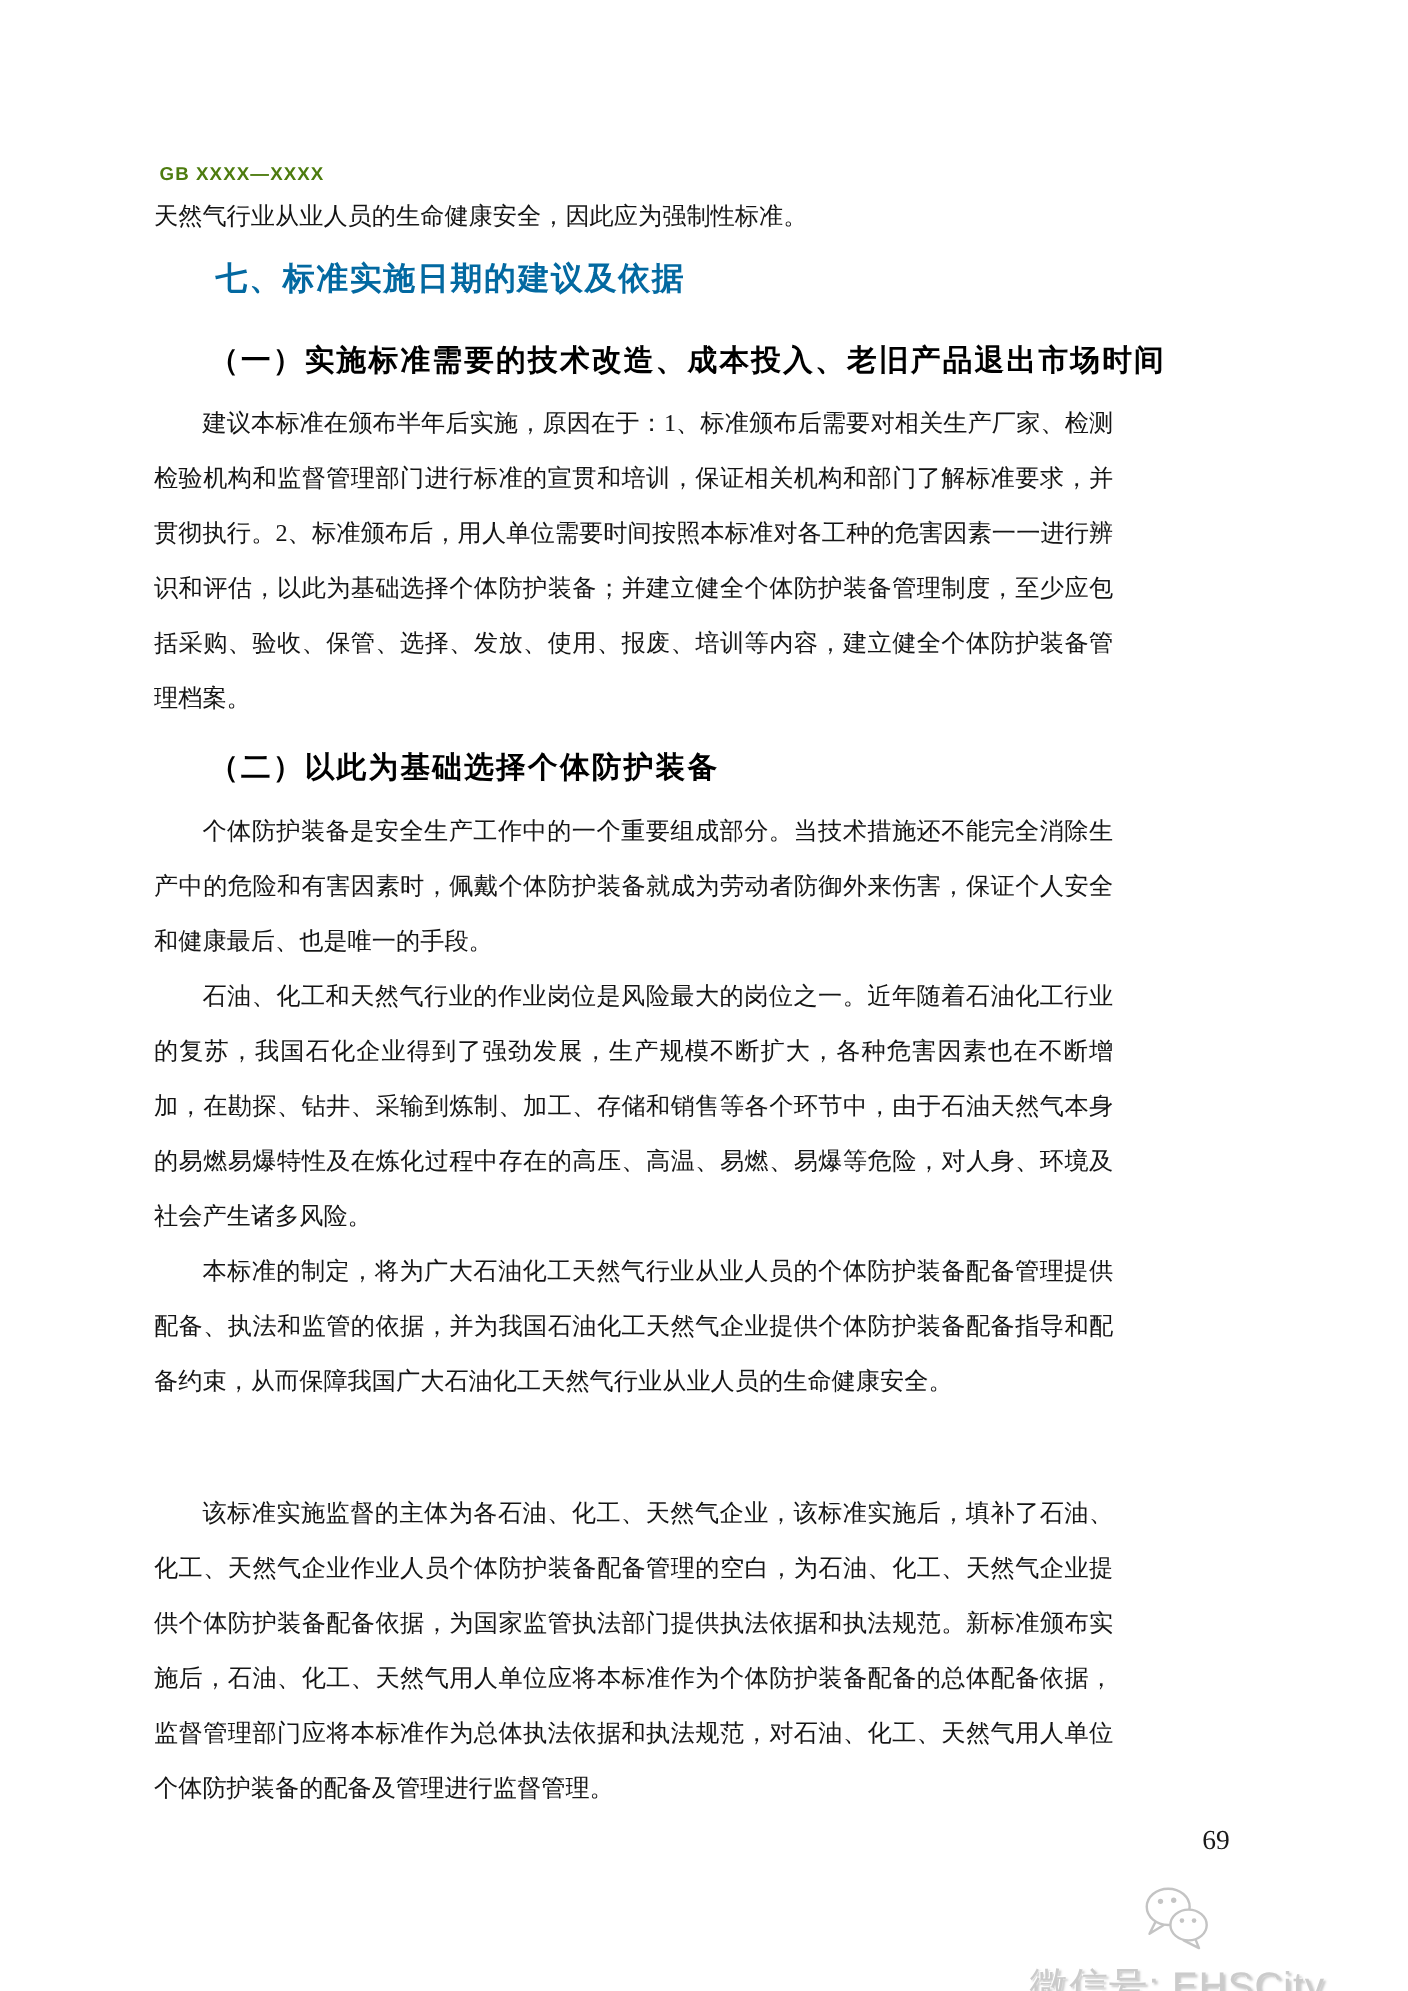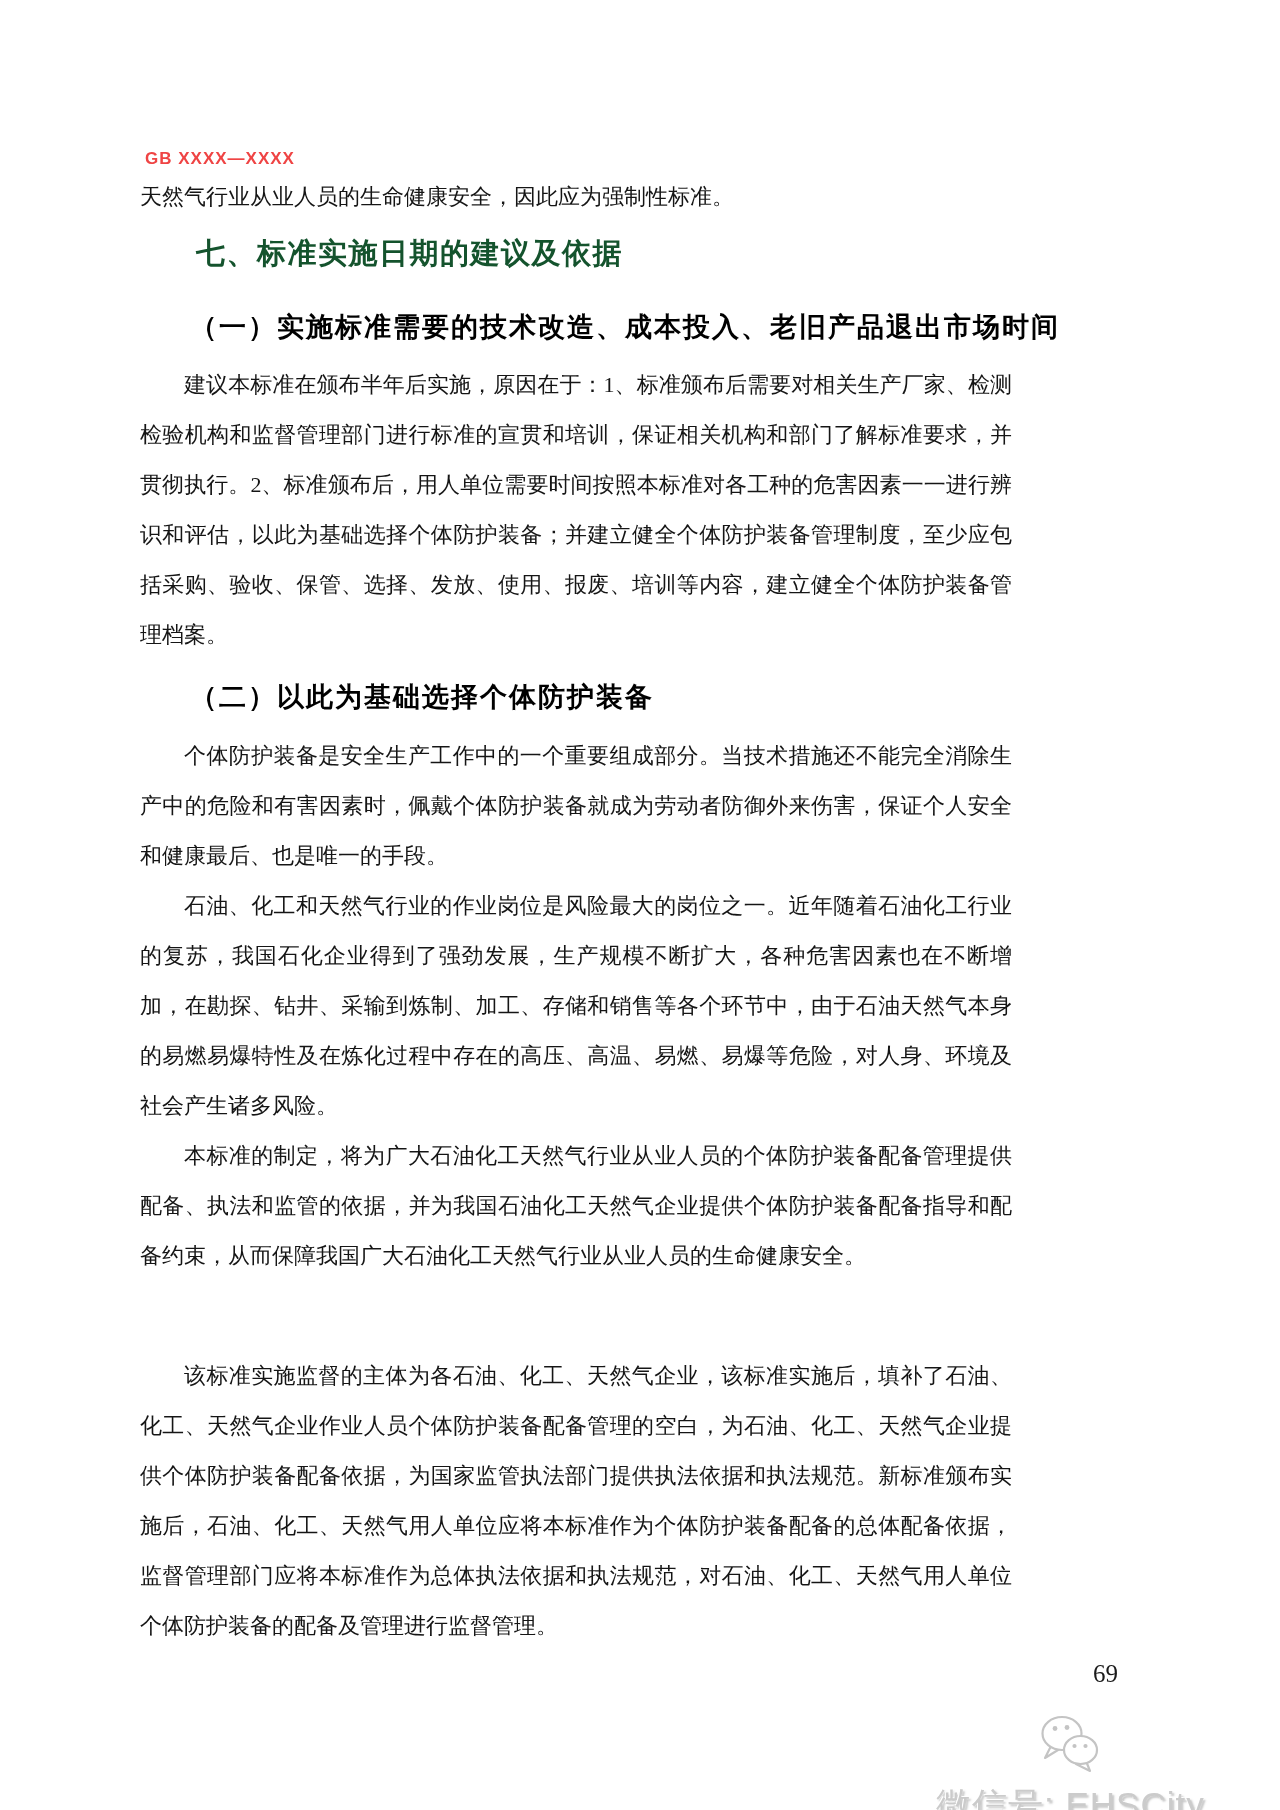--- a/index.html
+++ b/index.html
@@ -17,21 +17,21 @@
     color: #111111;
   }
   .gb-header {
     position: absolute;
     left: 145px;
     top: 149px;
     font-family: "Liberation Sans", "DejaVu Sans", sans-serif;
     font-size: 17px;
     font-weight: 600;
     letter-spacing: 1px;
-    color: #ef4444;
+    color: #4d7c0f;
   }
   .body-text {
     position: absolute;
     left: 140px;
     width: 872px;
     margin: 0;
     font-size: 22px;
     line-height: 50px;
     text-align: justify;
     text-justify: inter-character;
@@ -45,21 +45,21 @@
   .para {
     text-indent: 44px;
   }
   .h-main {
     position: absolute;
     margin: 0;
     font-family: Liberation Serif, serif;
     font-weight: 700;
     font-size: 29px;
     letter-spacing: 1.5px;
-    color: #14532d;
+    color: #0369a1;
     white-space: nowrap;
   }
   .h-sub {
     position: absolute;
     margin: 0;
     font-family: "Liberation Sans", "DejaVu Sans", sans-serif;
     font-weight: 700;
     font-size: 27px;
     letter-spacing: 2px;
     color: #000000;

